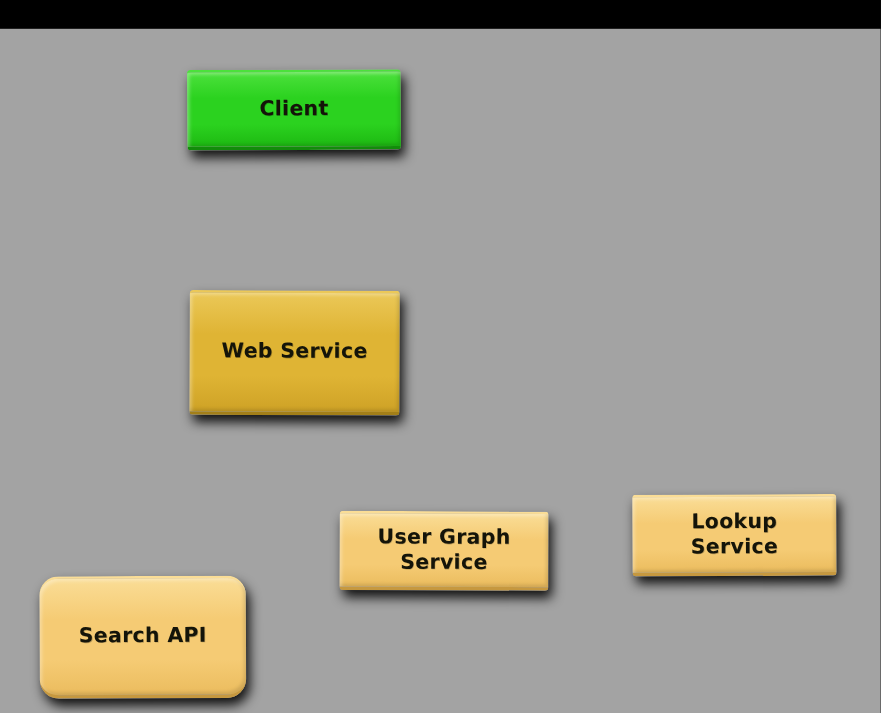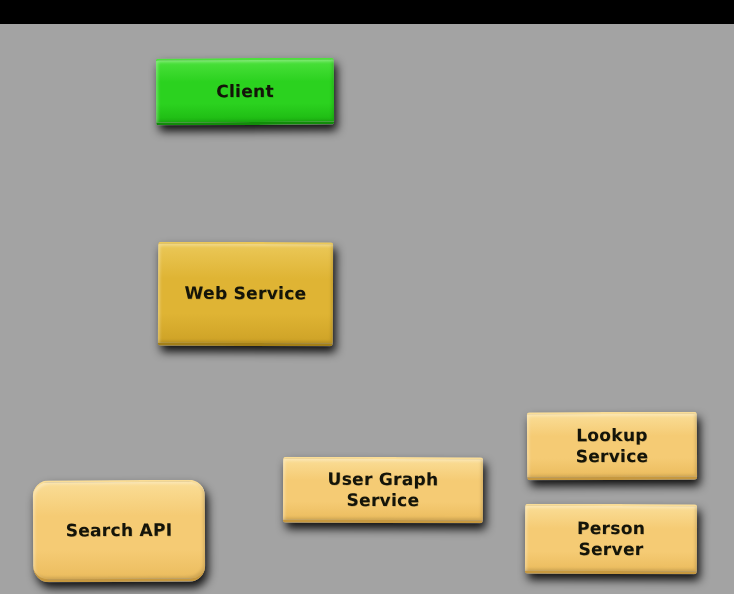--- a/index.html
+++ b/index.html
@@ -53,28 +53,24 @@
   </div>
 
   <div class="node" style="left: 158px; top: 218px; width: 175px; height: 104px; --fill: #DFB434; --fill-light: #EBC858; --fill-dark: #CEA226; --edge: #A37F18;">
     <span class="label" style="color: rgb(20, 20, 9);">Web Service</span>
   </div>
 
   <div class="node" style="left: 33px; top: 456px; width: 172px; height: 102px; border-radius: 16px; --fill: #F5CB74; --fill-light: #FADd96; --fill-dark: #EBBC5E; --edge: #C6983F;">
     <span class="label" style="color: rgb(20, 20, 9);">Search API</span>
   </div>
 
-  <div class="node" style="left: 283px; top: 433px; width: 200px; height: 66px; --fill: #F5CB74; --fill-light: #FADD96; --fill-dark: #EBBC5E; --edge: #C6983F;">
+  <div class="node" style="left: 283px; top: 402px; width: 174px; height: 66px; --fill: #F5CB74; --fill-light: #FADD96; --fill-dark: #EBBC5E; --edge: #C6983F;">
     <span class="label" style="color: rgb(20, 20, 9);">User Graph
 Service</span>
   </div>
 
   <div class="node" style="left: 527px; top: 388px; width: 170px; height: 68px; --fill: #F5CB74; --fill-light: #FADD96; --fill-dark: #EBBC5E; --edge: #C6983F;">
     <span class="label" style="color: rgb(20, 20, 9);">Lookup
 Service</span>
   </div>
 
-  <div class="node" style="left: 525px; top: 480px; width: 172px; height: 70px; --fill: #F5CB74; --fill-light: #FADD96; --fill-dark: #EBBC5E; --edge: #C6983F;">
-    <span class="label" style="color: rgb(20, 20, 9);">Person
-Server</span>
-  </div>
 
 </div>
 
 </body></html>

